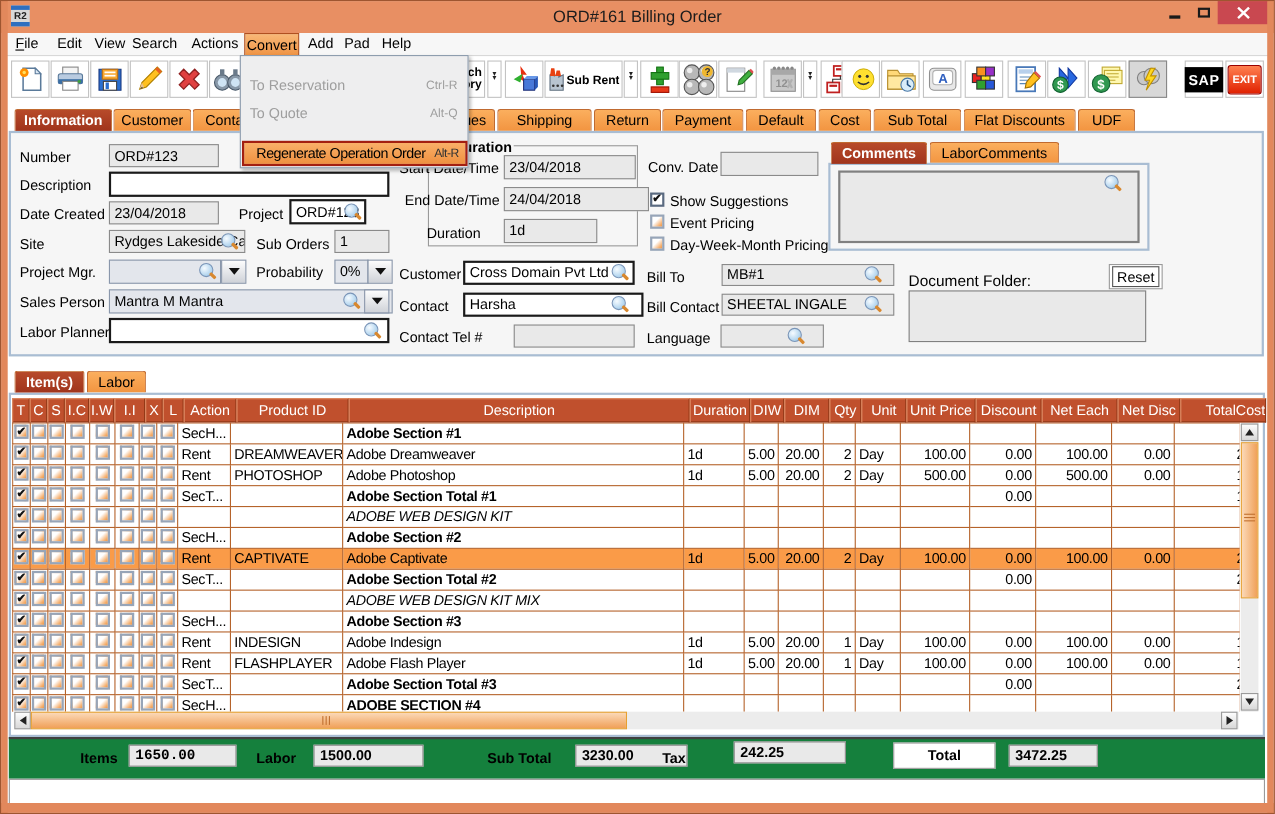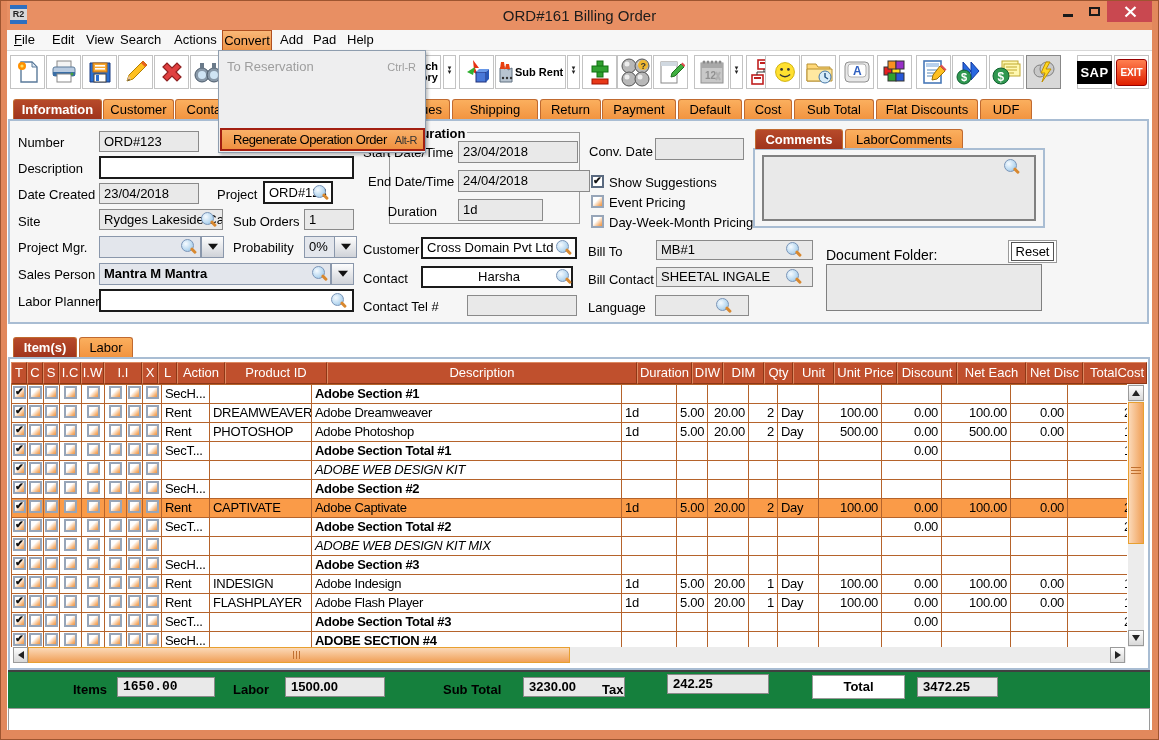--- a/index.html
+++ b/index.html
@@ -325,41 +325,41 @@
   <span class="lbl" style="left:233px;top:214px;">Sub Orders</span>
   <span class="fld" style="left:304px;top:209px;width:50px;height:21px;line-height:19px;">1</span>
   <span class="lbl" style="left:18px;top:240px;">Project Mgr.</span>
   <span class="combo" style="left:99px;top:236px;width:102px;height:22px;line-height:20px;"></span>
   <span class="mag" style="left:180px;top:238px;"></span>
   <span class="cbtn" style="left:201px;top:236px;width:23px;height:22px;"></span>
   <span class="lbl" style="left:233px;top:240px;">Probability</span>
   <span class="combo" style="left:304px;top:236px;width:31px;height:22px;line-height:20px;">0%</span>
   <span class="cbtn" style="left:334px;top:236px;width:23px;height:22px;"></span>
   <span class="lbl" style="left:18px;top:267px;">Sales Person</span>
-  <span class="combo" style="left:99px;top:263px;width:232px;height:22px;line-height:20px;font-weight:bold;">Mantra M Mantra</span>
+  <span class="combo" style="left:99px;top:263px;width:258px;height:22px;line-height:20px;">Mantra M Mantra</span>
   <span class="mag" style="left:311px;top:265px;"></span>
   <span class="cbtn" style="left:331px;top:263px;width:23px;height:22px;"></span>
   <span class="lbl" style="left:18px;top:294px;">Labor Planner</span>
   <span class="fldw" style="left:99px;top:289px;width:255px;height:23px;line-height:19px;"></span>
   <span class="mag" style="left:330px;top:292px;"></span>
 
   <span class="gbx" style="left:389px;top:132px;width:191px;height:92px;"></span>
   <span class="lbl" style="left:410px;top:126px;background:#f6f6f6;padding:0 2px;font-weight:bold;">Duration</span>
   <span class="lbl" style="left:363px;top:145px;width:90px;text-align:right;">Start Date/Time</span>
   <span class="fld" style="left:458px;top:141px;width:120px;height:22px;line-height:20px;">23/04/2018</span>
   <span class="lbl" style="left:368px;top:174px;width:84px;text-align:right;">End Date/Time</span>
   <span class="fld" style="left:458px;top:170px;width:132px;height:22px;line-height:20px;">24/04/2018</span>
   <span class="lbl" style="left:385px;top:204px;width:52px;text-align:right;">Duration</span>
   <span class="fld" style="left:458px;top:199px;width:85px;height:22px;line-height:20px;">1d</span>
 
   <span class="lbl" style="left:363px;top:242px;">Customer</span>
   <span class="fldw" style="left:421px;top:237px;width:156px;height:22px;line-height:18px;">Cross Domain Pvt Ltd</span>
   <span class="mag" style="left:555px;top:239px;"></span>
   <span class="lbl" style="left:363px;top:271px;">Contact</span>
-  <span class="fldw" style="left:421px;top:266px;width:152px;height:22px;line-height:18px;text-align:center;">Harsha</span>
+  <span class="fldw" style="left:421px;top:266px;width:164px;height:22px;line-height:18px;">Harsha</span>
   <span class="mag" style="left:555px;top:268px;"></span>
   <span class="lbl" style="left:363px;top:299px;">Contact Tel #</span>
   <span class="fld" style="left:467px;top:295px;width:110px;height:21px;line-height:19px;"></span>
 
   <span class="lbl" style="left:589px;top:144px;">Conv. Date</span>
   <span class="fld" style="left:655px;top:138px;width:89px;height:22px;line-height:20px;"></span>
   <span class="cb cbchk" style="position:absolute;left:591px;top:175px;background:#fff;border-color:#5a6a80;"></span>
   <span class="lbl" style="left:609px;top:175px;">Show Suggestions</span>
   <span class="cb" style="position:absolute;left:591px;top:195px;"></span>
   <span class="lbl" style="left:609px;top:195px;">Event Pricing</span>
@@ -390,36 +390,36 @@
   <span class="tab tabsel" style="left:13px;top:337px;width:64px;z-index:5;">Item(s)</span>
   <span class="tab" style="left:79px;top:337px;width:54px;">Labor</span>
 </div>
 <div id="gridpanel"></div>
 <div id="ghead" style="position:absolute;left:11px;top:362px;height:22px;display:flex;z-index:3;">
   <span class="gh" style="width:16px;">T</span>
   <span class="gh" style="width:16px;">C</span>
   <span class="gh" style="width:16px;">S</span>
   <span class="gh" style="width:22px;">I.C</span>
   <span class="gh" style="width:23px;">I.W</span>
-  <span class="gh" style="width:38px;">I.I</span>
+  <span class="gh" style="width:28px;">I.I</span>
   <span class="gh" style="width:16px;">X</span>
   <span class="gh" style="width:19px;">L</span>
   <span class="gh" style="width:48px;">Action</span>
   <span class="gh" style="width:102px;">Product ID</span>
   <span class="gh" style="width:310px;">Description</span>
   <span class="gh" style="width:55px;">Duration</span>
   <span class="gh" style="width:31px;">DIW</span>
   <span class="gh" style="width:41px;">DIM</span>
   <span class="gh" style="width:29px;">Qty</span>
   <span class="gh" style="width:41px;">Unit</span>
   <span class="gh" style="width:63px;">Unit Price</span>
   <span class="gh" style="width:60px;">Discount</span>
   <span class="gh" style="width:69px;">Net Each</span>
   <span class="gh" style="width:57px;">Net Disc</span>
-  <span class="gh" style="width:64px;text-align:left;padding-left:6px;">TotalCost</span>
+  <span class="gh" style="width:78px;text-align:left;padding-left:22px;">TotalCost</span>
 </div>
 <div id="gbody" style="position:absolute;left:11px;top:384px;width:1116px;height:263px;overflow:hidden;">
 <table id="gtable">
 <colgroup>
         <col style="width:16px;">
         <col style="width:16px;">
         <col style="width:16px;">
         <col style="width:22px;">
         <col style="width:23px;">
         <col style="width:22px;">
@@ -798,23 +798,27 @@
   <span class="bf" style="left:277px;top:5px;width:100px;">1500.00</span>
   <span class="bl" style="left:435px;top:10px;">Sub Total</span>
   <span class="bf" style="left:515px;top:5px;width:102px;">3230.00</span>
   <span class="bl" style="left:594px;top:10px;">Tax</span>
   <span class="bf" style="left:659px;top:2px;width:102px;">242.25</span>
   <span class="abs" style="left:804px;top:3px;width:93px;height:24px;background:#fff;border:1px solid #9a9a9a;text-align:center;font-size:13px;font-weight:bold;line-height:22px;">Total</span>
   <span class="bf" style="left:909px;top:5px;width:81px;">3472.25</span>
 </div>
 <div id="statusbar"></div>
 <div id="dd">
-  <div class="ddi" style="top:6px;">
+  <div class="ddi" style="top:17px;">
       <span class="it">To Reservation</span>
       <span class="sc">Ctrl-R</span>
+    </div>
+  <div class="ddi" style="top:42px;">
+      <span class="it">To Quote</span>
+      <span class="sc">Alt-Q</span>
     </div>
   <div id="ddsel">
       <span style="position:absolute;left:11px;">Regenerate Operation Order</span>
       <span style="position:absolute;right:6px;font-size:11px;color:#333;">Alt-R</span>
     </div>
 </div>
 <div id="frame"></div>
 <div id="frame2"></div>
 
 </body></html>

